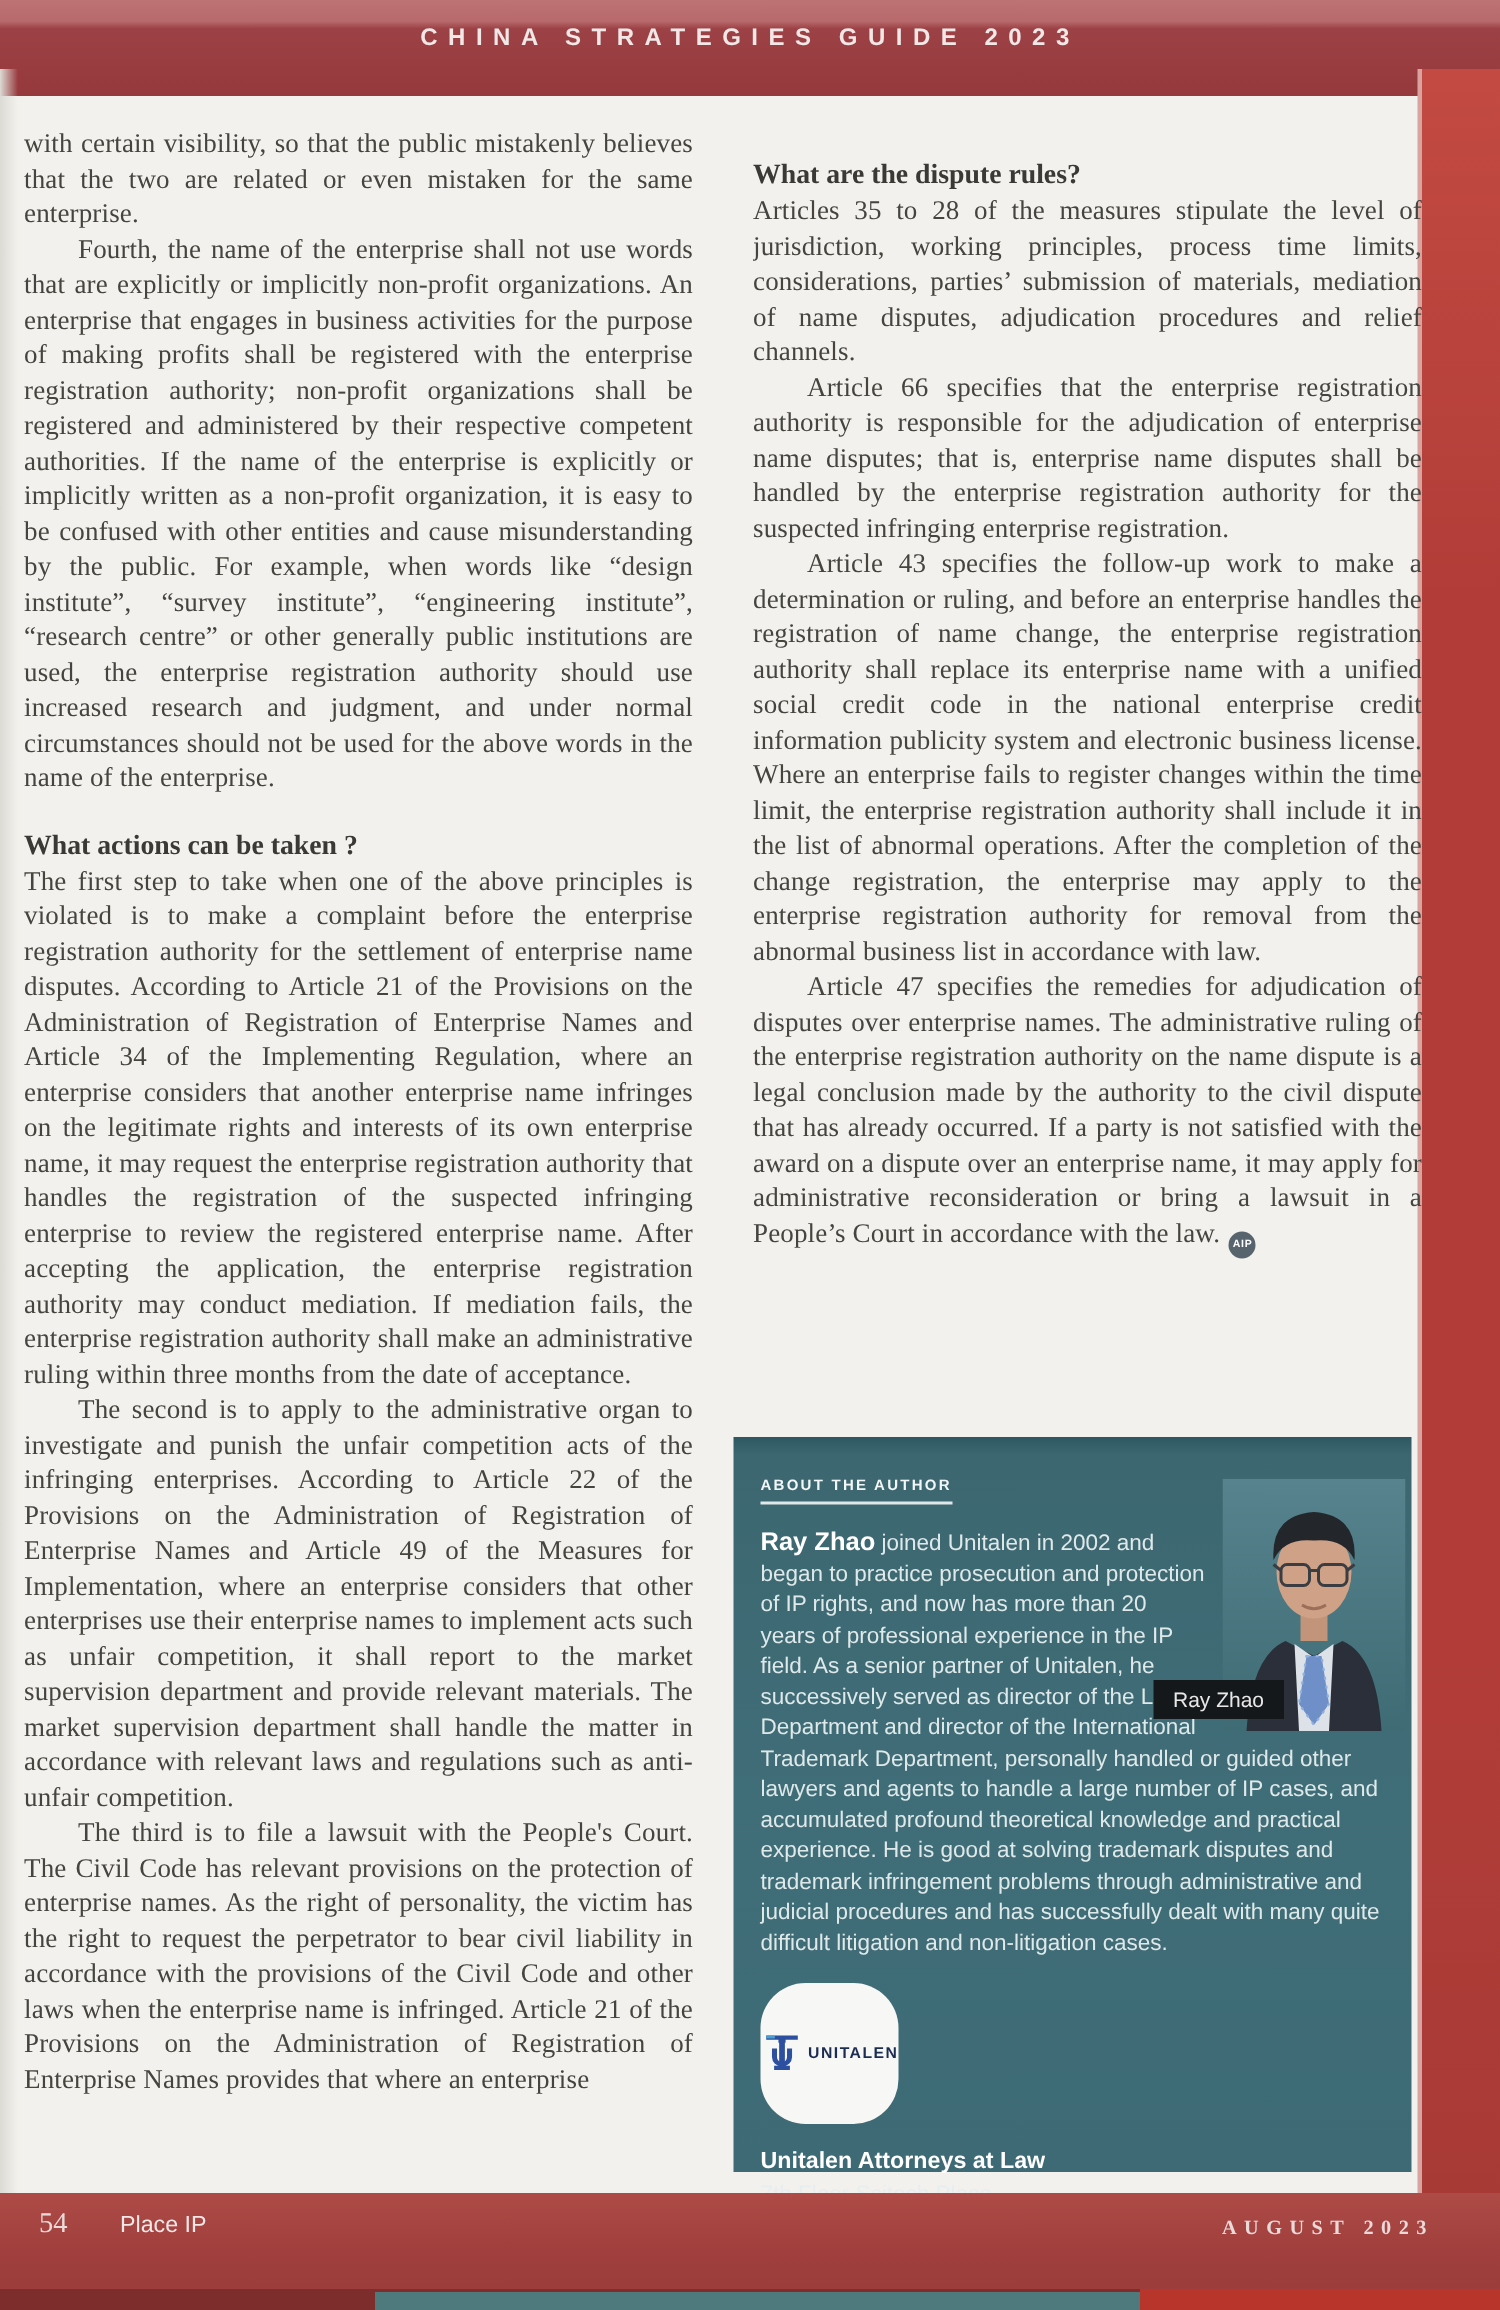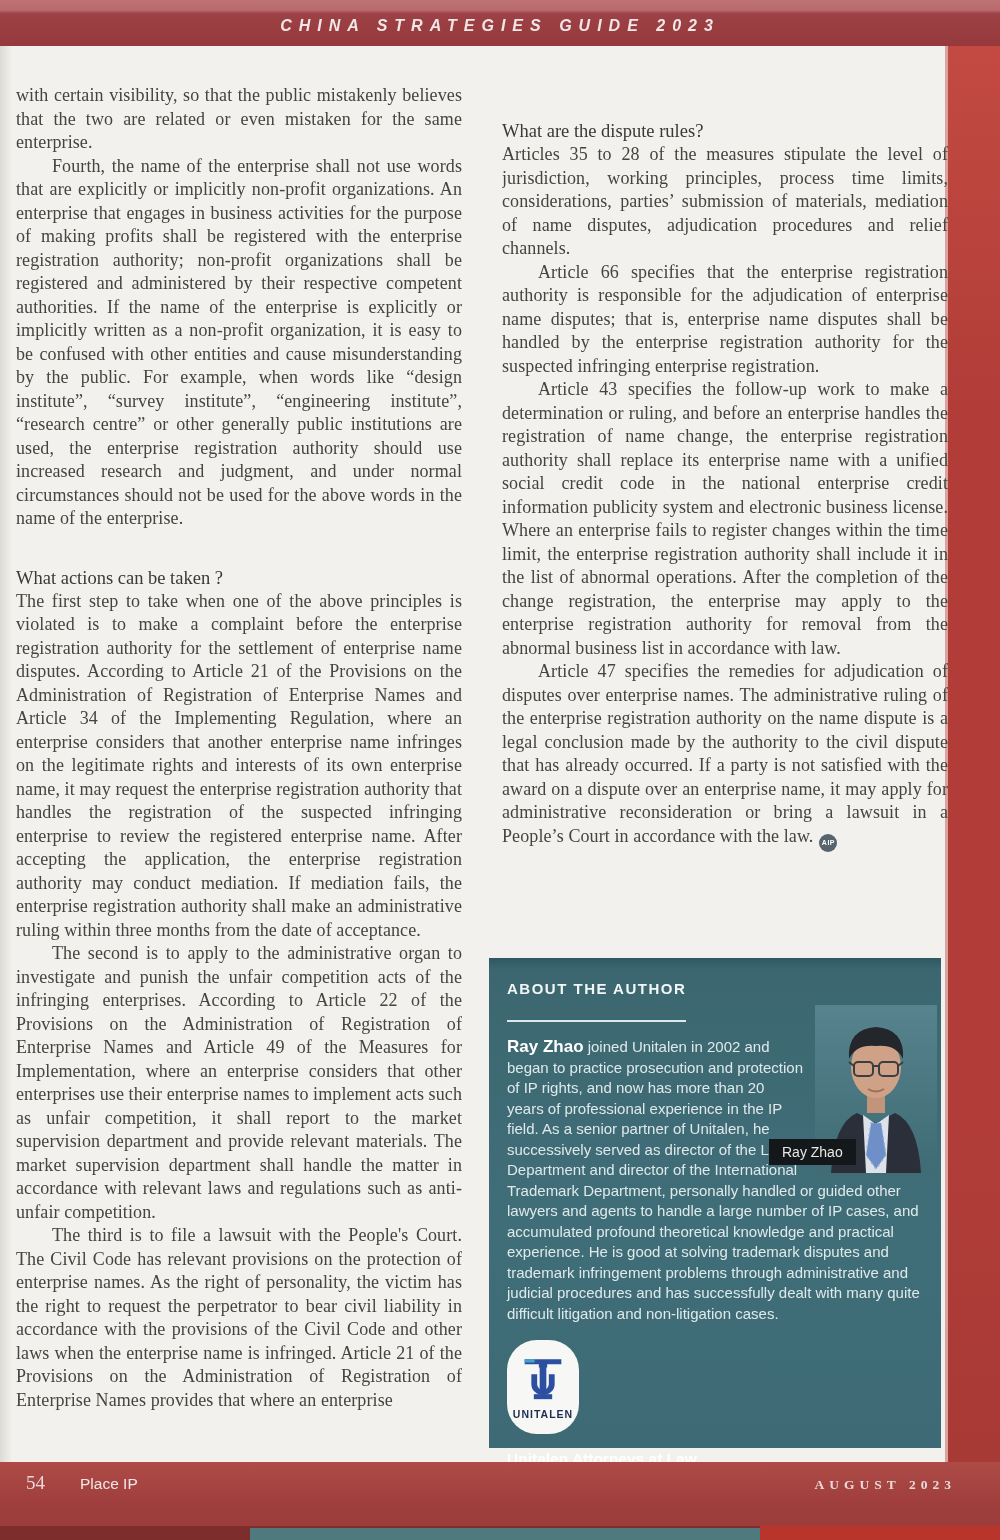--- a/index.html
+++ b/index.html
@@ -1,21 +1,21 @@
 <!DOCTYPE html>
 <html><head>
 <meta charset="utf-8">
 <style>
   html,body{margin:0;padding:0;background:#888;}
   #page{position:relative;width:1000px;height:1540px;background:#f3f1ed;overflow:hidden;
         font-family:"Liberation Serif",serif;}
 
   
-  .header-band{position:absolute;top:0;left:0;right:0;height:46px;
-    background:linear-gradient(180deg,#bd7274 0%,#b86a6c 22%,#9c4145 30%,#96393d 100%);font-style:italic;}
+  .header-band{position:absolute;top:0;left:0;right:0;height:64px;
+    background:linear-gradient(180deg,#bd7274 0%,#b86a6c 22%,#9c4145 30%,#96393d 100%);}
   .header-title{font-family:"Liberation Sans",sans-serif;font-weight:bold;font-size:16px;
     letter-spacing:7px;color:#f1e7e6;text-align:center;padding-top:17px;}
   .right-strip{position:absolute;top:46px;right:0;width:52px;bottom:78px;
     background:linear-gradient(180deg,#c24a42,#b23d38 25%,#b23d38 75%,#a83a36);
     border-left:3px solid #d9a49f;}
   .paper-edge-left{position:absolute;top:46px;left:0;width:12px;bottom:78px;
     background:linear-gradient(90deg,#dcdad4,rgba(244,242,238,0));}
   .footer-band{position:absolute;left:0;right:0;bottom:14px;height:64px;
     background:linear-gradient(180deg,#ae4b47,#a03f3d 60%,#9c3d3b);}
   .bottom-strip{position:absolute;left:0;right:0;bottom:0;height:14px;background:#7c2d2c;}
@@ -28,40 +28,40 @@
     font-weight:bold;font-size:13.5px;letter-spacing:5px;color:#e9d9d9;}
 
   
   .content{position:absolute;left:16px;top:84px;width:932px;display:flex;gap:40px;}
   .col{width:454px;}
   .col1{height:1382px;overflow:hidden;}
   .col2{height:874px;overflow:hidden;}
   .body-para{margin:0;font-size:18px;line-height:23.5px;text-align:justify;
     color:#45443f;letter-spacing:0.1px;}
   .body-para.indent{text-indent:36px;}
-  .col-heading{margin-top:37px;margin-bottom:1px;font-weight:normal;font-size:18.5px;color:#3a3935;}
+  .col-heading{margin-top:23px;margin-bottom:1px;font-weight:bold;font-size:18.5px;color:#3a3935;}
   .aip-badge{display:inline-block;width:18px;height:18px;border-radius:50%;background:#57646e;
     color:#fff;font-family:"Liberation Sans",sans-serif;font-size:7px;font-weight:bold;
     text-align:center;line-height:18px;vertical-align:-3px;margin-left:6px;letter-spacing:.5px;
     text-indent:0;}
 
   
   .author-box{position:absolute;left:489px;top:958px;width:452px;height:490px;box-sizing:border-box;
     background:linear-gradient(180deg,#2e5761 0,#3c6771 12px,#406e78 55%,#3d6a74 100%);
     padding:22px 18px 18px 18px;font-family:"Liberation Sans",sans-serif;color:#e9f0f1;}
-  .about-heading{display:inline-block;font-size:15px;font-weight:600;letter-spacing:1.5px;
-    color:#f2f6f6;border-bottom:2px solid #dfe8e9;padding-bottom:23px;margin-bottom:15px;}
+  .about-heading{display:inline-block;font-size:10px;font-weight:600;letter-spacing:1.5px;
+    color:#f2f6f6;border-bottom:2px solid #dfe8e9;padding-bottom:5px;margin-bottom:15px;}
   .bio-text{font-size:15px;line-height:20.5px;margin:0;color:#dfe9ea;}
   .bio-lead{font-weight:bold;font-size:17px;color:#ffffff;}
   .photo-wrap{float:right;width:122px;height:168px;margin:-32px -14px 6px 10px;position:relative;}
   .photo-wrap svg{display:block;}
   .photo-label{position:absolute;left:-46px;bottom:8px;background:#15181a;color:#e8e8e8;
     font-size:14px;padding:5px 13px;}
-  .logo-box{width:72px;height:94px;background:#f7f7f5;margin-top:16px;display:flex;
-    flex-direction:column;align-items:center;justify-content:center;gap:3px;clear:none;border-radius:30px;}
+  .logo-box{width:92px;height:94px;background:#f7f7f5;margin-top:16px;display:flex;
+    align-items:center;justify-content:center;gap:3px;clear:none;border-radius:30px;}
   .logo-text{font-size:10.5px;font-weight:bold;letter-spacing:1px;color:#1d2d52;}
   .firm{margin-top:14px;font-size:15px;line-height:22px;color:#e7eef0;}
   .firm-name{font-weight:bold;font-size:15.5px;color:#ffffff;}
   .firm b{margin-right:4px;color:#ffffff;}
 </style>
 </head>
 <body>
 
 <div id="page">
 

